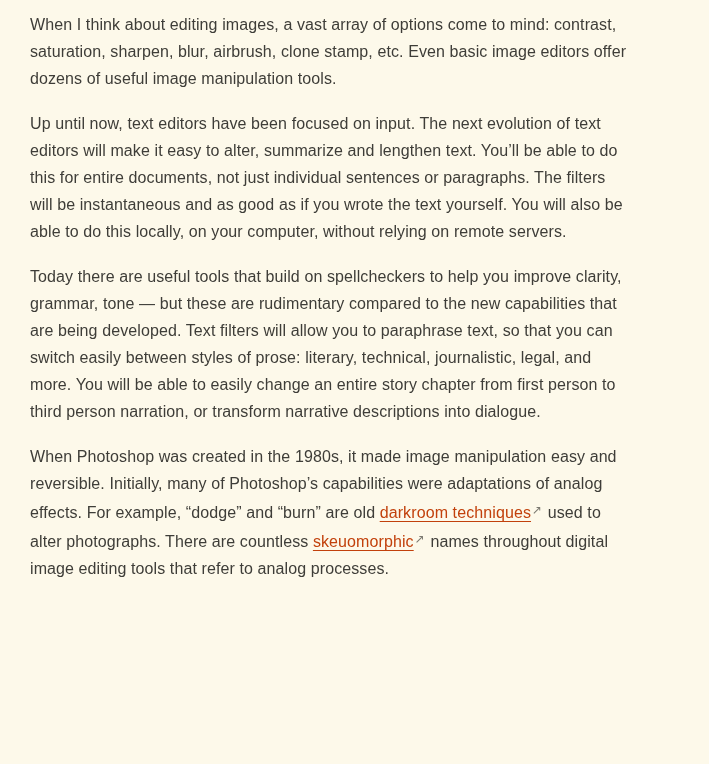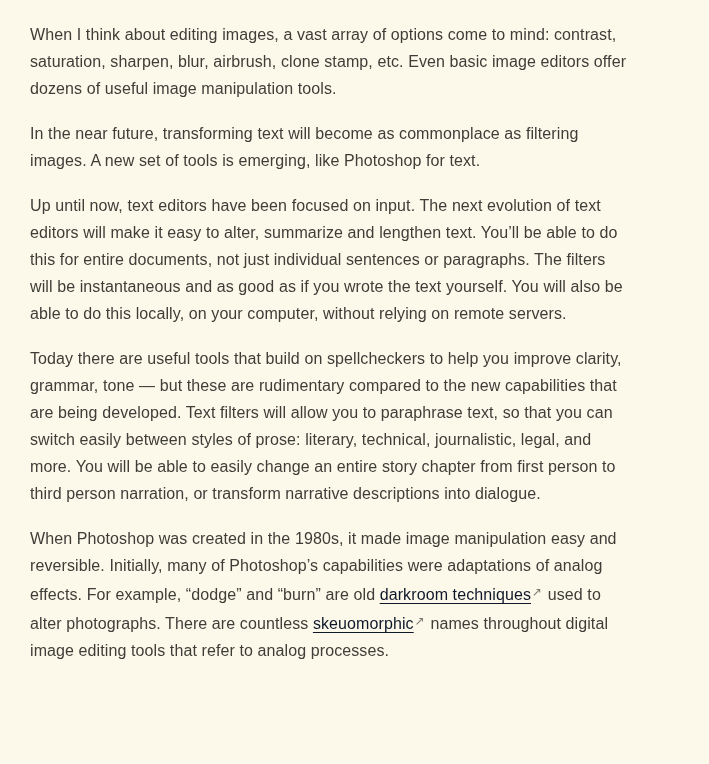--- a/index.html
+++ b/index.html
@@ -9,32 +9,32 @@
   body {
     width: 709px;
     height: 764px;
     overflow: hidden;
     background: #fdf9ea;
     font-family: "Liberation Sans", "DejaVu Sans", sans-serif;
   }
   .article {
     box-sizing: border-box;
     width: 655px;
-    padding: 21px 26px 0 30px;
+    padding: 11px 26px 0 30px;
     color: #3e3d38;
     font-size: 16px;
     line-height: 27px;
     letter-spacing: 0.1px;
   }
   .article p {
     margin: 0 0 18px 0;
     max-width: 654px;
   }
   a.text-link {
-    color: #0f172a;
+    color: #c2410c;
     text-decoration: underline;
     text-decoration-thickness: 1px;
     text-underline-offset: 3px;
     cursor: pointer;
   }
   .ext-arrow {
     color: #7b7970;
     font-size: 12px;
     vertical-align: 4px;
     text-decoration: none;
@@ -43,20 +43,19 @@
     margin-right: 1px;
   }
 </style>
 </head>
 <body>
 
 <main class="article">
   <p>When I think about editing images, a vast array of options come to mind: contrast, saturation, sharpen, blur, airbrush, clone stamp, etc. Even basic image editors offer dozens of useful image manipulation tools.</p>
 
 
-  <p>In the near future, transforming text will become as commonplace as filtering images. A new set of tools is emerging, like Photoshop for text.</p>
 
   <p>Up until now, text editors have been focused on input. The next evolution of text editors will make it easy to alter, summarize and lengthen text. You’ll be able to do this for entire documents, not just individual sentences or paragraphs. The filters will be instantaneous and as good as if you wrote the text yourself. You will also be able to do this locally, on your computer, without relying on remote servers.</p>
 
   <p>Today there are useful tools that build on spellcheckers to help you improve clarity, grammar, tone — but these are rudimentary compared to the new capabilities that are being developed. Text filters will allow you to paraphrase text, so that you can switch easily between styles of prose: literary, technical, journalistic, legal, and more. You will be able to easily change an entire story chapter from first person to third person narration, or transform narrative descriptions into dialogue.</p>
 
   <p><span>When Photoshop was created in the 1980s, it made image manipulation easy and reversible. Initially, many of Photoshop’s capabilities were adaptations of analog effects. For example, “dodge” and “burn” are old </span><a class="text-link" href="#">darkroom techniques</a><span class="ext-arrow">↗</span><span> used to alter photographs. There are countless </span><a class="text-link" href="#">skeuomorphic</a><span class="ext-arrow">↗</span><span> names throughout digital image editing tools that refer to analog processes.</span></p>
 </main>
 
 </body></html>

